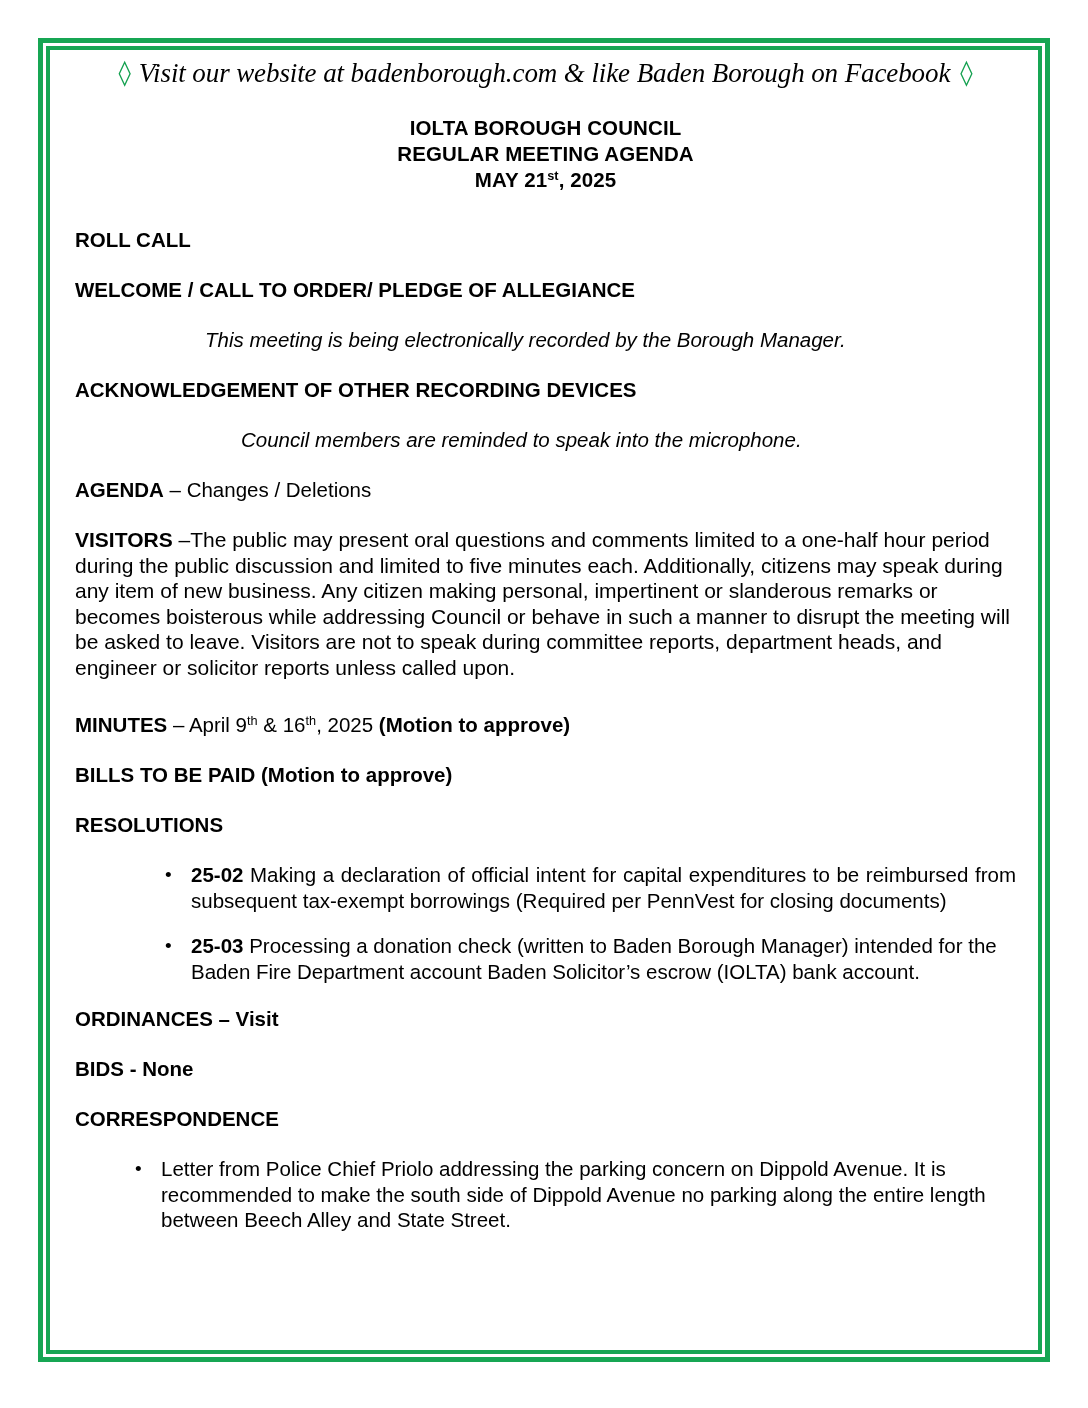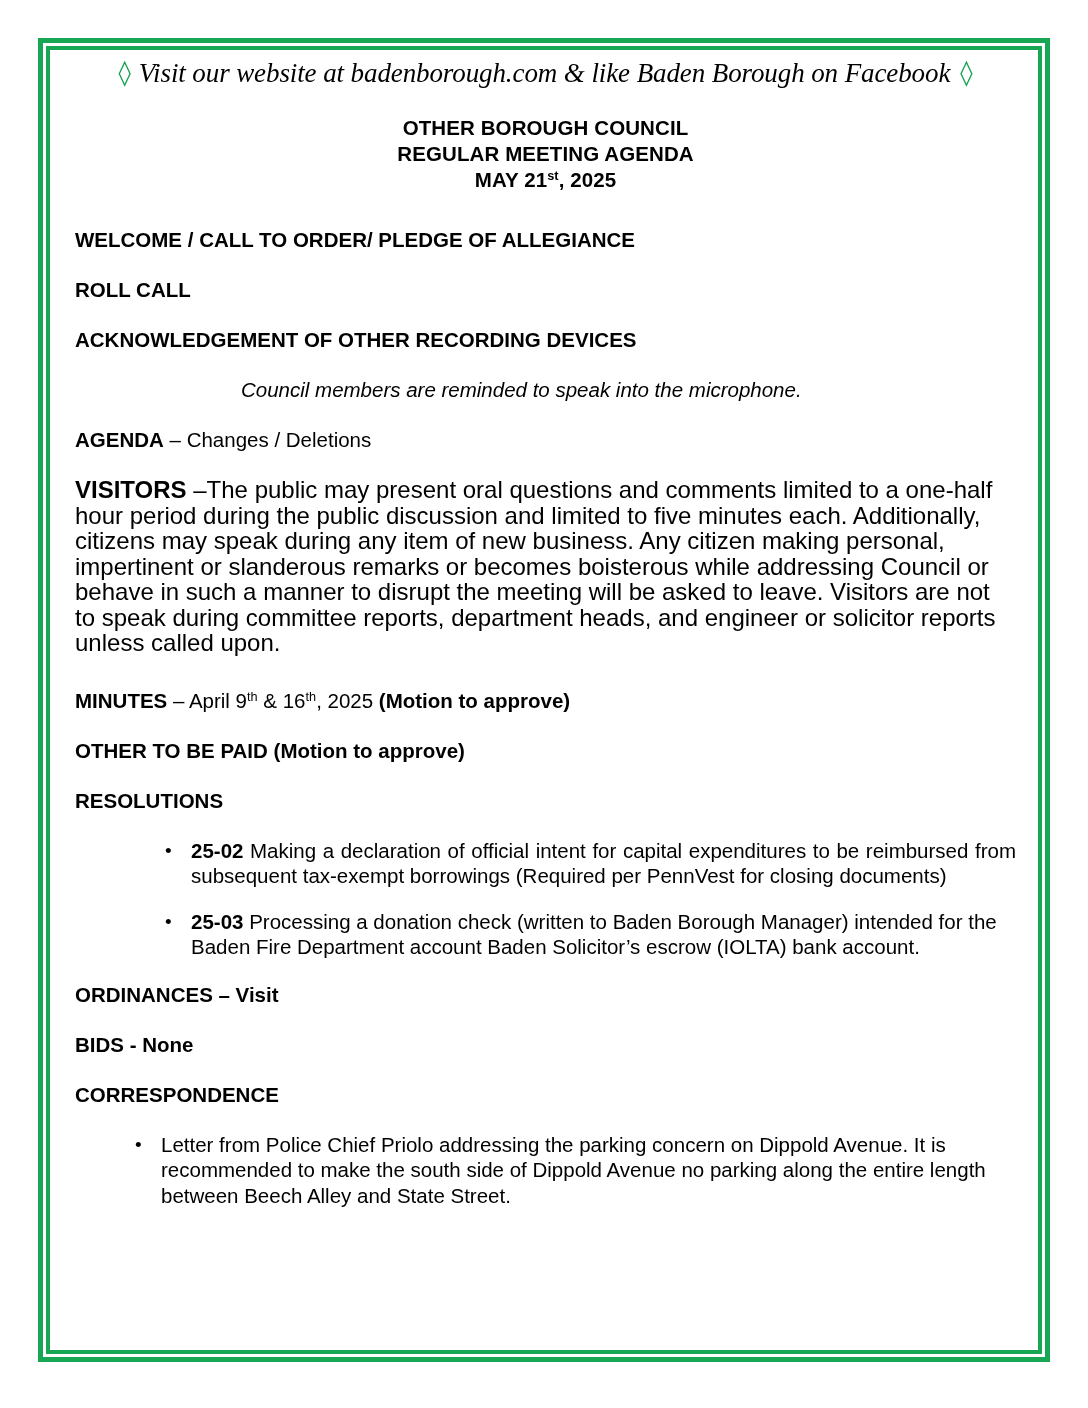--- a/index.html
+++ b/index.html
@@ -132,21 +132,21 @@
   .italic-line {
     font-size: 20.5px;
     line-height: 25px;
     font-style: italic;
     margin: 0 0 25px 0;
   }
   .italic-line.ind1 { padding-left: 130px; }
   .italic-line.ind2 { padding-left: 166px; }
 
   .para {
-    font-size: 24px;
+    font-size: 21px;
     line-height: 25.5px;
     margin: 12px 0 25px 0;
     text-align: left;
   }
   .para .lead {
     font-weight: bold;
   }
 
   .para-visitors { margin-bottom: 32px; }
 
@@ -210,41 +210,42 @@
     </div>
   </div>
 
   <div class="content">
 
     <div class="banner">
       <span class="diamond dia-l">◊</span><span>Visit our website at badenborough.com &amp; like Baden Borough on Facebook</span><span class="diamond dia-r">◊</span>
     </div>
 
     <div class="title-block">
-      <div>OTHER BOROUGH COUNCIL</div>
+      <div>IOLTA BOROUGH COUNCIL</div>
       <div>REGULAR MEETING AGENDA</div>
       <div><span>MAY 21</span><sup>st</sup><span>, 2025</span></div>
     </div>
 
+    <p class="head-line">ROLL CALL</p>
+
     <p class="head-line">WELCOME / CALL TO ORDER/ PLEDGE OF ALLEGIANCE</p>
 
-    <p class="head-line">ROLL CALL</p>
-
+    <p class="italic-line ind1">This meeting is being electronically recorded by the Borough Manager.</p>
 
     <p class="head-line">ACKNOWLEDGEMENT OF OTHER RECORDING DEVICES</p>
 
     <p class="italic-line ind2">Council members are reminded to speak into the microphone.</p>
 
     <p class="head-line"><span class="bold">AGENDA</span><span class="reg"> – Changes / Deletions</span></p>
 
     <p class="para para-visitors"><span class="lead">VISITORS</span><span> –The public may present oral questions and comments limited to a one-half hour period during the public discussion and limited to five minutes each.  Additionally, citizens may speak during any item of new business.  Any citizen making personal, impertinent or slanderous remarks or becomes boisterous while addressing Council or behave in such a manner to disrupt the meeting will be asked to leave.  Visitors are not to speak during committee reports, department heads, and engineer or solicitor reports unless called upon.</span></p>
 
     <p class="head-line"><span class="bold">MINUTES</span><span class="reg"> – April 9</span><sup>th</sup><span class="reg"> &amp; 16</span><sup>th</sup><span class="reg">, 2025  </span><span class="bold">(Motion to approve)</span></p>
 
-    <p class="head-line"><span class="bold">OTHER TO BE PAID</span><span class="bold">  (Motion to approve)</span></p>
+    <p class="head-line"><span class="bold">BILLS TO BE PAID</span><span class="bold">  (Motion to approve)</span></p>
 
     <p class="head-line">RESOLUTIONS</p>
 
     <ul class="bullets res-list">
       <li>
         <span class="bullet-dot">•</span><span class="num">25-02</span><span> Making a declaration of official intent for capital expenditures to be reimbursed from subsequent tax-exempt borrowings (Required per PennVest for closing documents)</span>
       </li>
       <li class="no-justify">
         <span class="bullet-dot">•</span><span class="num">25-03</span><span> Processing a donation check (written to Baden Borough Manager) intended for the Baden Fire Department account Baden Solicitor’s escrow (IOLTA) bank account.</span>
       </li>

